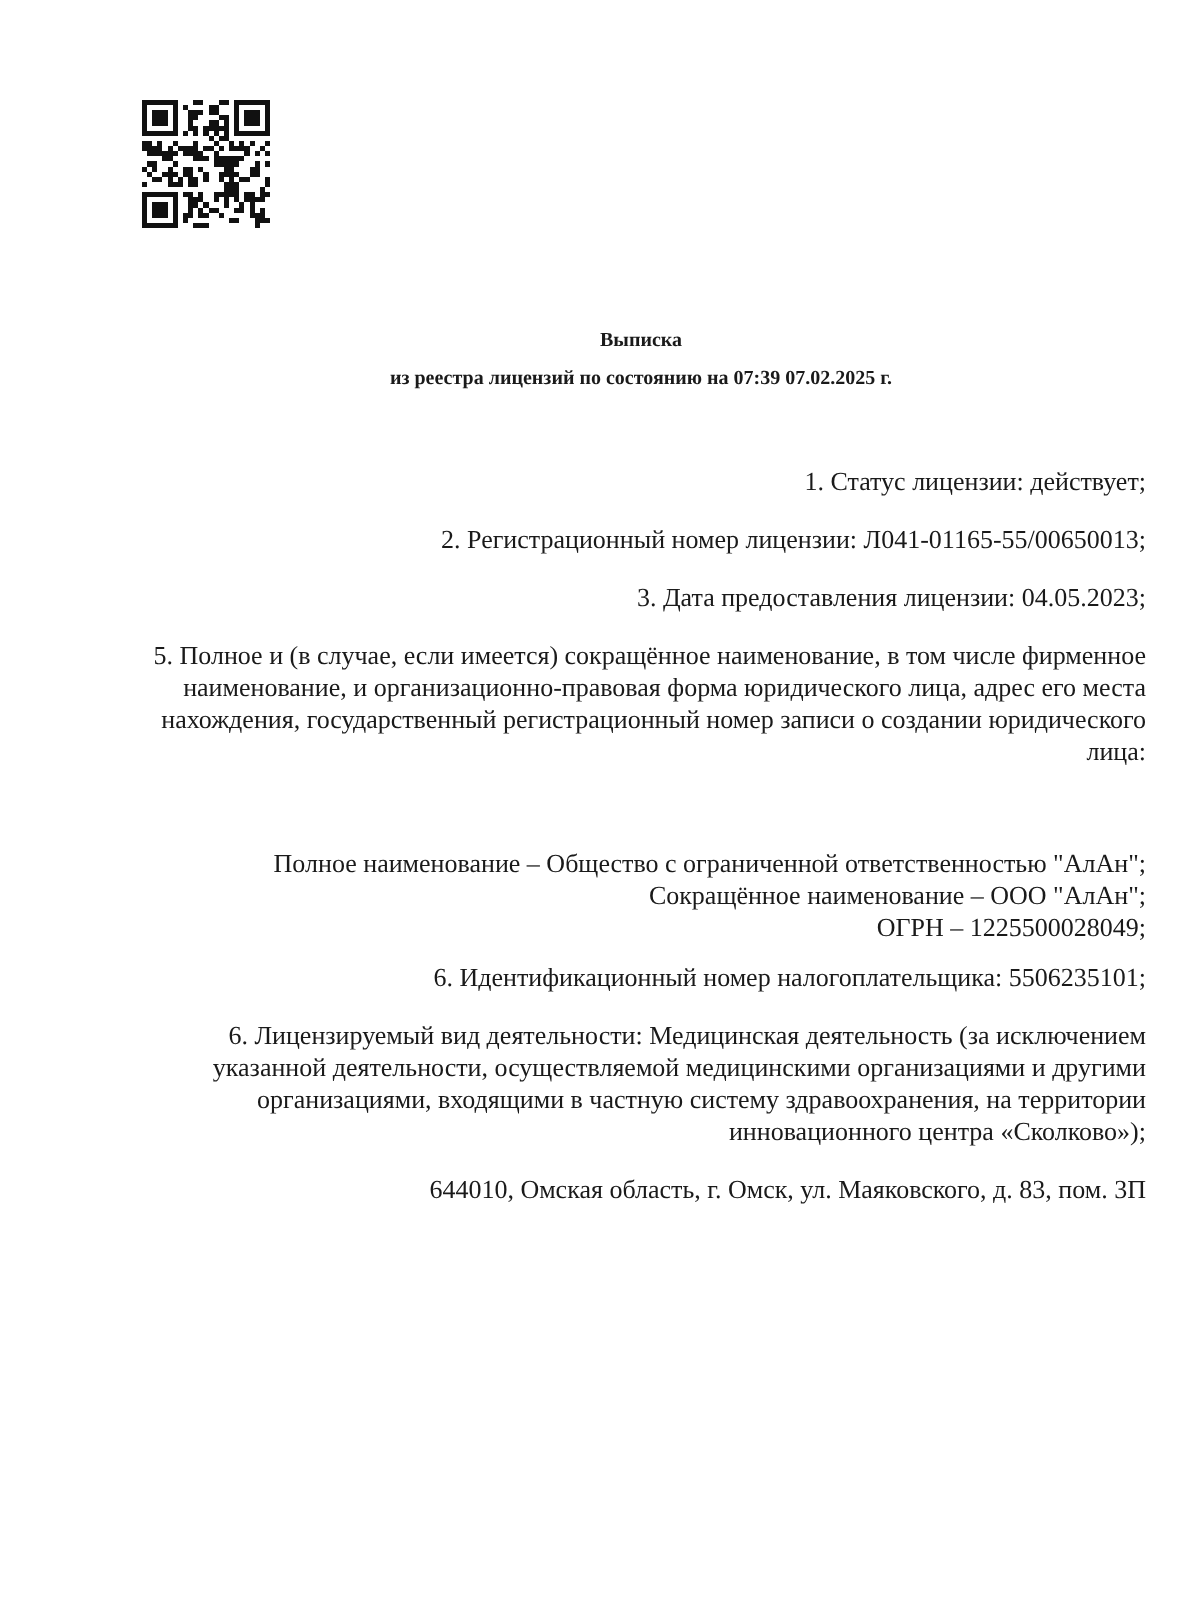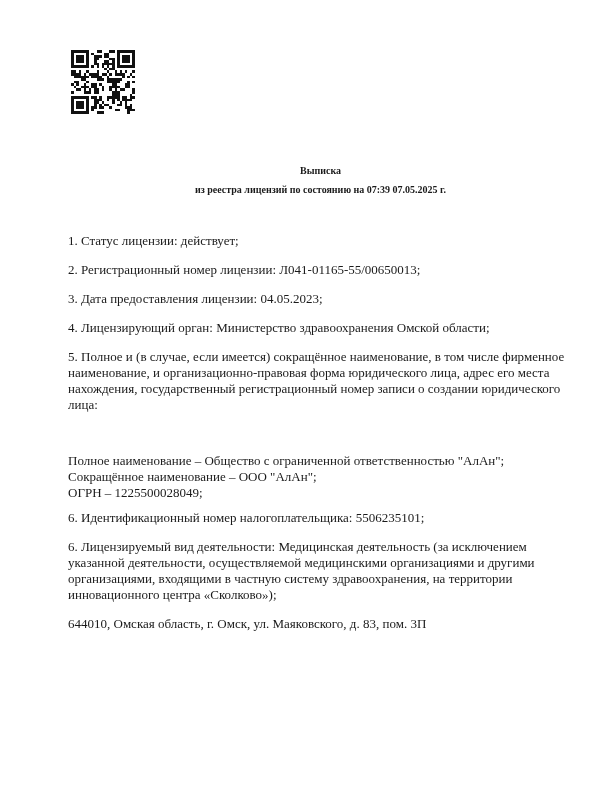--- a/index.html
+++ b/index.html
@@ -32,21 +32,21 @@
     margin-top: 11px;
     text-align: right;
     font-size: 10px;
     line-height: 12px;
     color: #222;
   }
   .para {
     font-size: 13px;
     line-height: 16px;
     margin-bottom: 13px;
-    text-align: left;
+    text-align: right;
   }
   .para.first { margin-top: 34px; }
   .block { margin-bottom: 9px; margin-top: 40px; }
   .block .line { display: block; }
   .last { margin-bottom: 0; font-family: Liberation Serif, serif; }
 </style>
 </head>
 <body>
 
 <div class="qr">
@@ -348,26 +348,25 @@
       <rect x="6" y="24" width="1" height="1" fill="#111"></rect>
       <rect x="10" y="24" width="1" height="1" fill="#111"></rect>
       <rect x="11" y="24" width="1" height="1" fill="#111"></rect>
       <rect x="12" y="24" width="1" height="1" fill="#111"></rect>
       <rect x="22" y="24" width="1" height="1" fill="#111"></rect>
     </svg>
 </div>
 
 <div class="content">
   <div class="title-line">Выписка</div>
-  <div class="title-line">из реестра лицензий по состоянию на 07:39 07.05.2025 г.</div>
+  <div class="title-line">из реестра лицензий по состоянию на 07:39 07.02.2025 г.</div>
 
   <p class="para first">1. Статус лицензии: действует;</p>
   <p class="para">2. Регистрационный номер лицензии: Л041-01165-55/00650013;</p>
   <p class="para">3. Дата предоставления лицензии: 04.05.2023;</p>
-  <p class="para">4. Лицензирующий орган: Министерство здравоохранения Омской области;</p>
   <p class="para">5. Полное и (в случае, если имеется) сокращённое наименование, в том числе фирменное наименование, и организационно-правовая форма юридического лица, адрес его места нахождения, государственный регистрационный номер записи о создании юридического лица:</p>
 
   <div class="para block">
     <span class="line">Полное наименование – Общество с ограниченной ответственностью "АлАн";</span>
     <span class="line">Сокращённое наименование – ООО "АлАн";</span>
     <span class="line">ОГРН – 1225500028049;</span>
   </div>
 
   <p class="para">6. Идентификационный номер налогоплательщика: 5506235101;</p>
   <p class="para">6. Лицензируемый вид деятельности: Медицинская деятельность (за исключением указанной деятельности, осуществляемой медицинскими организациями и другими организациями, входящими в частную систему здравоохранения, на территории инновационного центра «Сколково»);</p>

